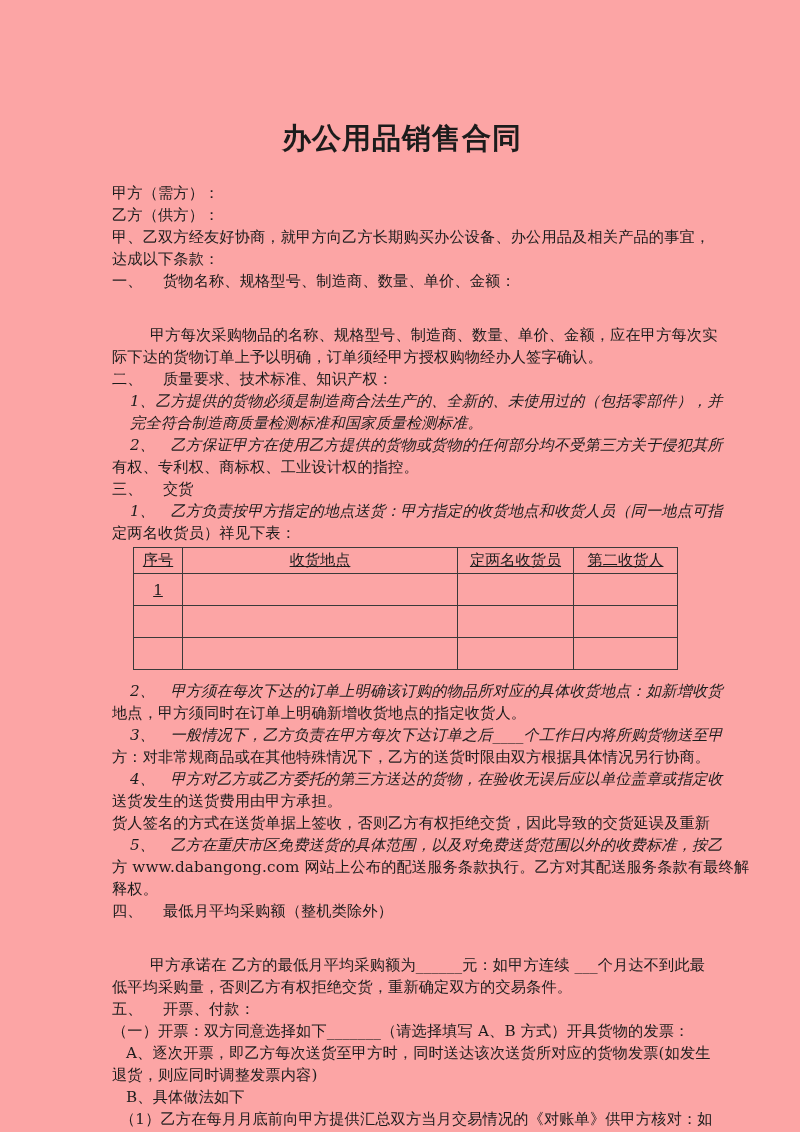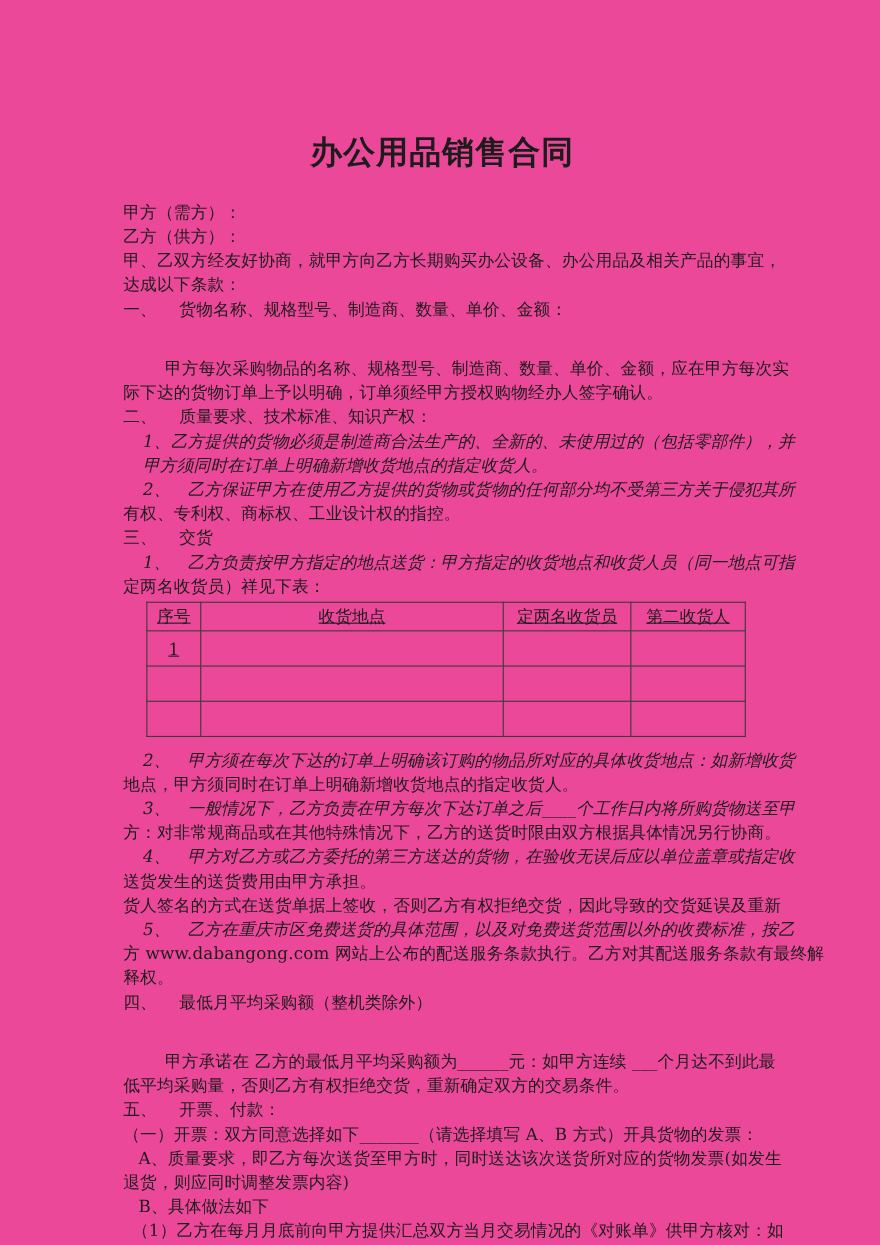--- a/index.html
+++ b/index.html
@@ -6,21 +6,21 @@
   body {
     width:800px; height:1132px;
     background:#ffffff;
     font-family:"DejaVu Serif","Liberation Serif",serif;
     color:#1c1c1c;
     overflow:hidden;
   }
   .page {
     position:relative;
     width:800px; height:1132px;
-    background:#ec4899;
+    background:#fca5a5;
     box-sizing:border-box;
     padding:118px 108px 0 112px;
   }
   .title {
     margin:0 0 24px 0;
     font-size:29px;
     font-weight:bold;
     line-height:40px;
     text-align:center;
     letter-spacing:1px;
@@ -71,21 +71,21 @@
   <div>
     <div class="line i0">甲方（需方）：</div>
     <div class="line i0">乙方（供方）：</div>
     <div class="line i0">甲、乙双方经友好协商，就甲方向乙方长期购买办公设备、办公用品及相关产品的事宜，</div>
     <div class="line i0">达成以下条款：</div>
     <div class="line i0">一、　 货物名称、规格型号、制造商、数量、单价、金额：</div>
     <div class="line i2">甲方每次采购物品的名称、规格型号、制造商、数量、单价、金额，应在甲方每次实</div>
     <div class="line i0">际下达的货物订单上予以明确，订单须经甲方授权购物经办人签字确认。</div>
     <div class="line i0">二、　 质量要求、技术标准、知识产权：</div>
     <div class="line i1">1、乙方提供的货物必须是制造商合法生产的、全新的、未使用过的（包括零部件），并</div>
-    <div class="line i1">甲方须同时在订单上明确新增收货地点的指定收货人。</div>
+    <div class="line i1">完全符合制造商质量检测标准和国家质量检测标准。</div>
     <div class="line i1">2、　乙方保证甲方在使用乙方提供的货物或货物的任何部分均不受第三方关于侵犯其所</div>
     <div class="line i0">有权、专利权、商标权、工业设计权的指控。</div>
     <div class="line i0">三、　 交货</div>
     <div class="line i1">1、　乙方负责按甲方指定的地点送货：甲方指定的收货地点和收货人员（同一地点可指</div>
     <div class="line i0">定两名收货员）祥见下表：</div>
 
     <table class="delivery">
       <colgroup>
         <col class="col-seq">
           <col class="col-place">
@@ -130,19 +130,19 @@
     <div class="line i0">送货发生的送货费用由甲方承担。</div>
     <div class="line i0">货人签名的方式在送货单据上签收，否则乙方有权拒绝交货，因此导致的交货延误及重新</div>
     <div class="line i1">5、　乙方在重庆市区免费送货的具体范围，以及对免费送货范围以外的收费标准，按乙</div>
     <div class="line i0">方 www.dabangong.com 网站上公布的配送服务条款执行。乙方对其配送服务条款有最终解</div>
     <div class="line i0">释权。</div>
     <div class="line i0">四、　 最低月平均采购额（整机类除外）</div>
     <div class="line i2">甲方承诺在 乙方的最低月平均采购额为______元：如甲方连续 ___个月达不到此最</div>
     <div class="line i0">低平均采购量，否则乙方有权拒绝交货，重新确定双方的交易条件。</div>
     <div class="line i0">五、　 开票、付款：</div>
     <div class="line i0">（一）开票：双方同意选择如下_______（请选择填写 A、B 方式）开具货物的发票：</div>
-    <div class="line iA">A、质量要求，即乙方每次送货至甲方时，同时送达该次送货所对应的货物发票(如发生</div>
+    <div class="line iA">A、逐次开票，即乙方每次送货至甲方时，同时送达该次送货所对应的货物发票(如发生</div>
     <div class="line i0">退货，则应同时调整发票内容)</div>
     <div class="line iA">B、具体做法如下</div>
     <div class="line iP">（1）乙方在每月月底前向甲方提供汇总双方当月交易情况的《对账单》供甲方核对：如</div>
   </div>
 
 </div>
 
 </body></html>

